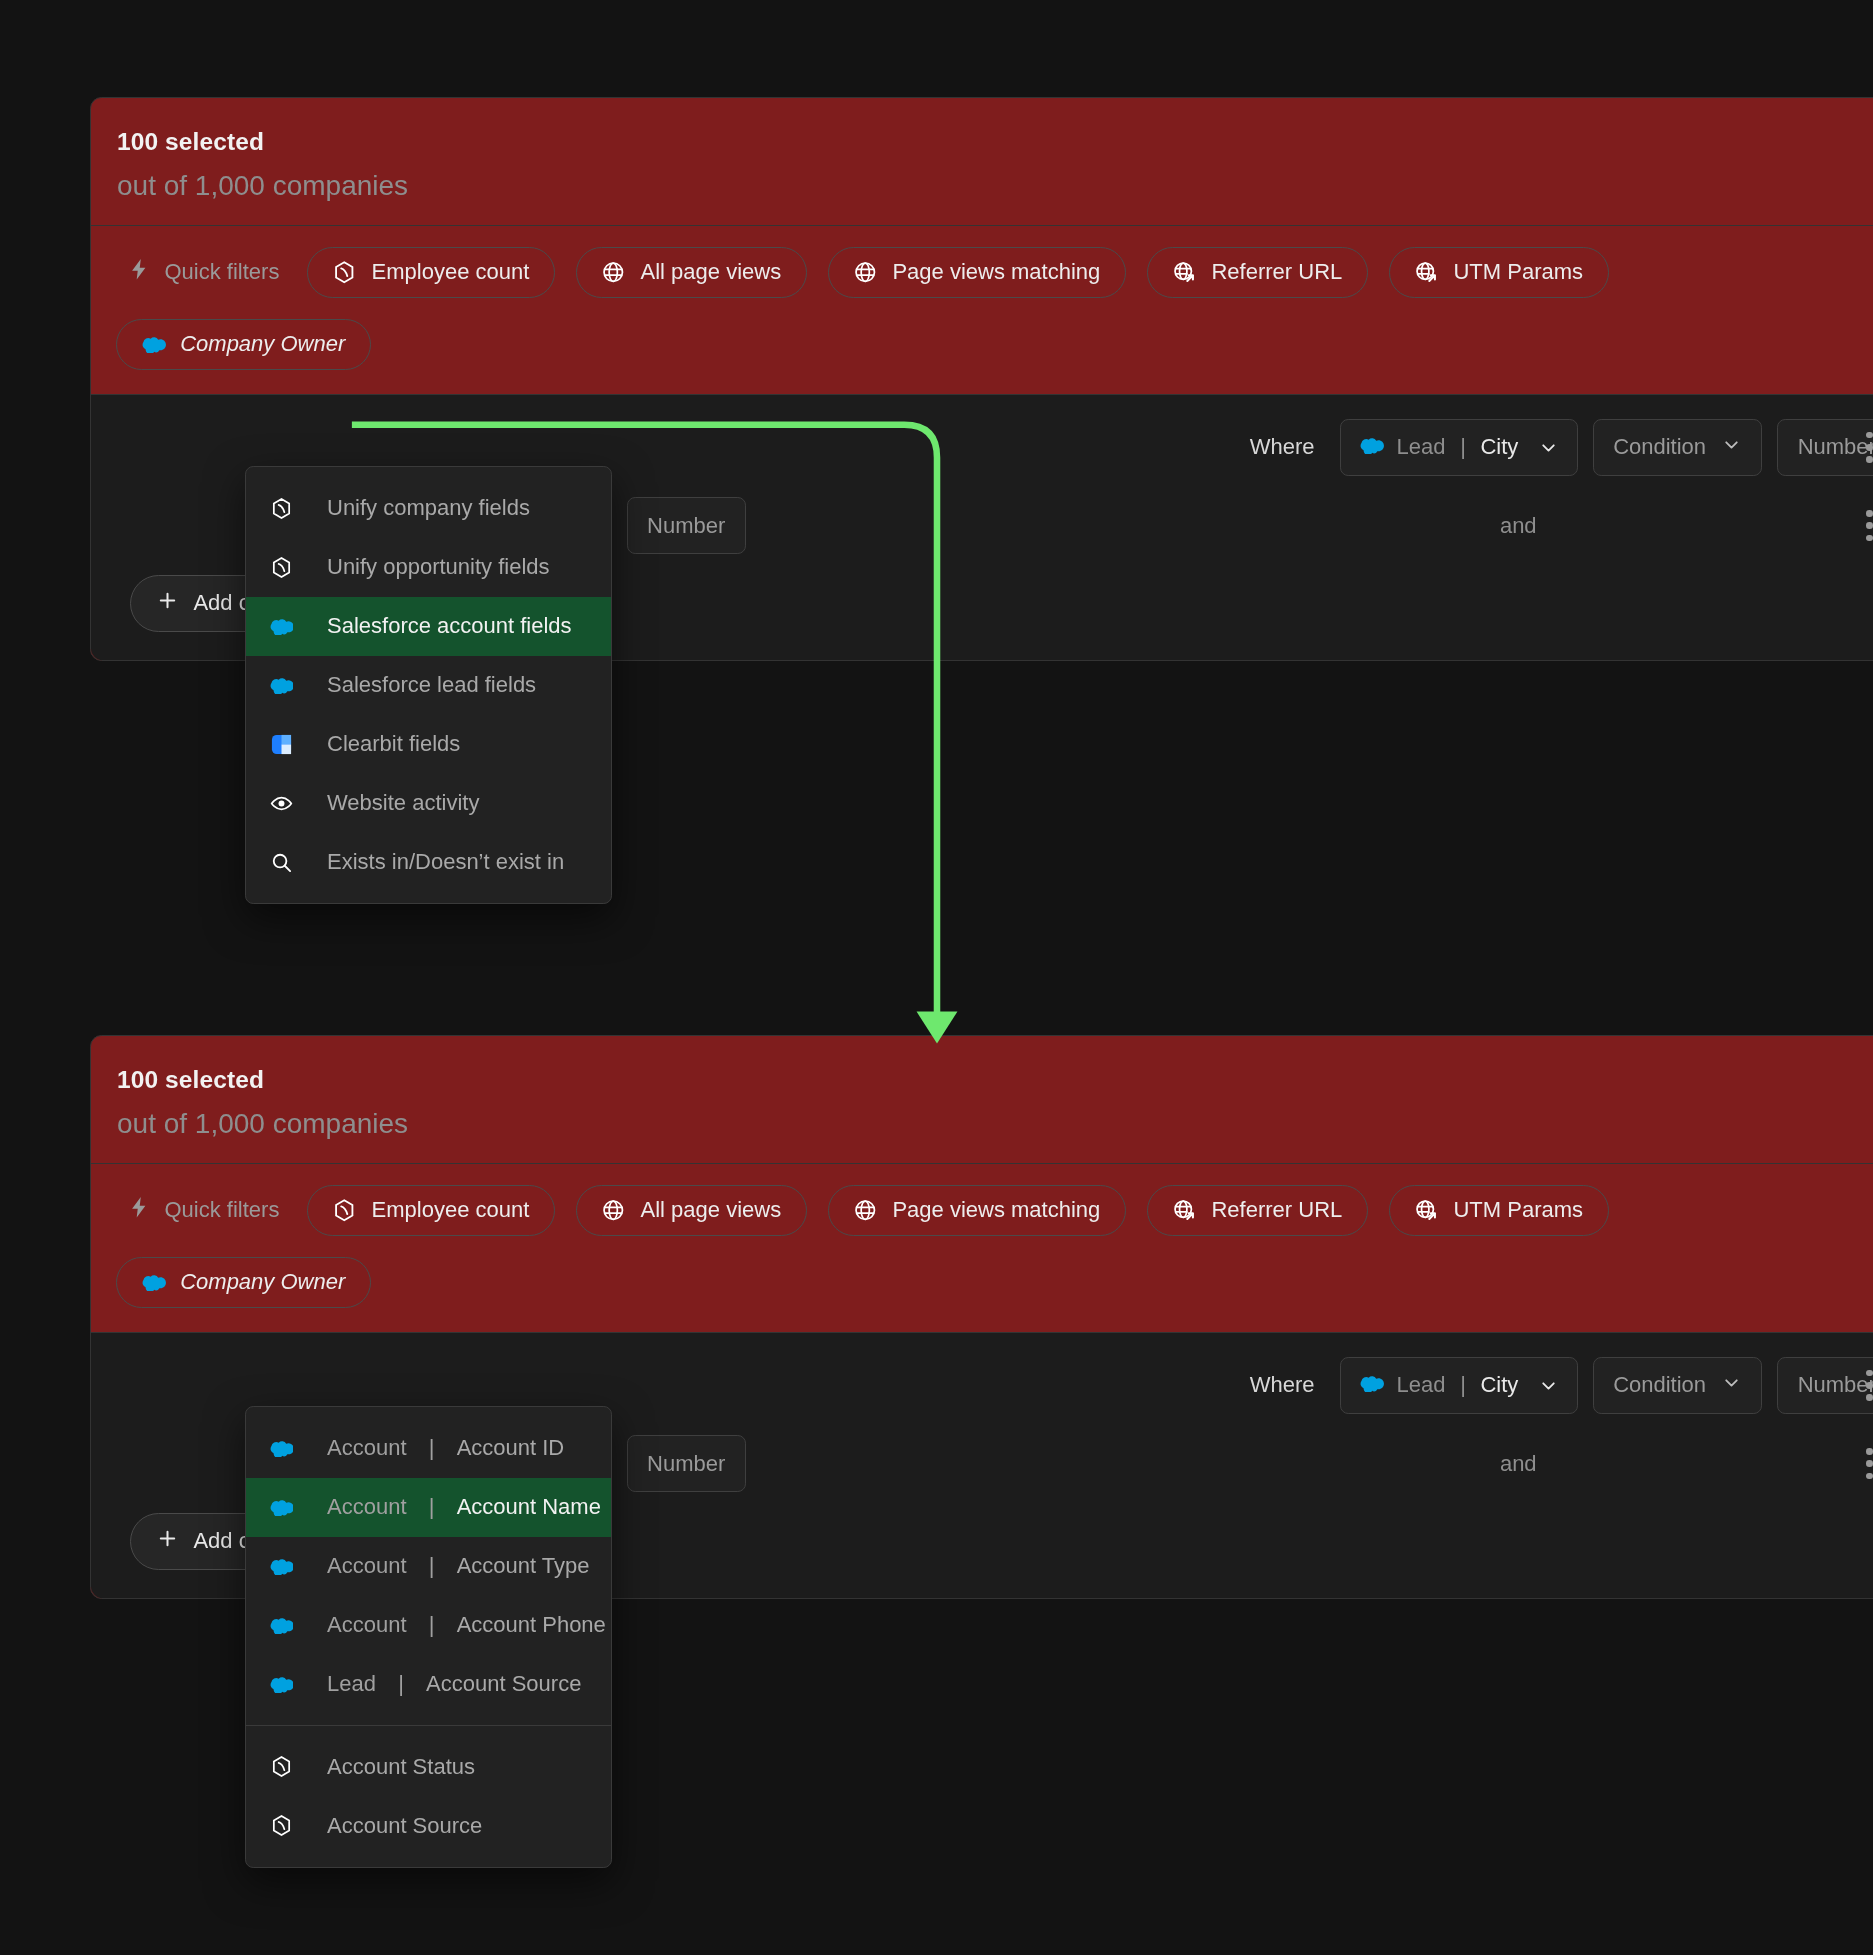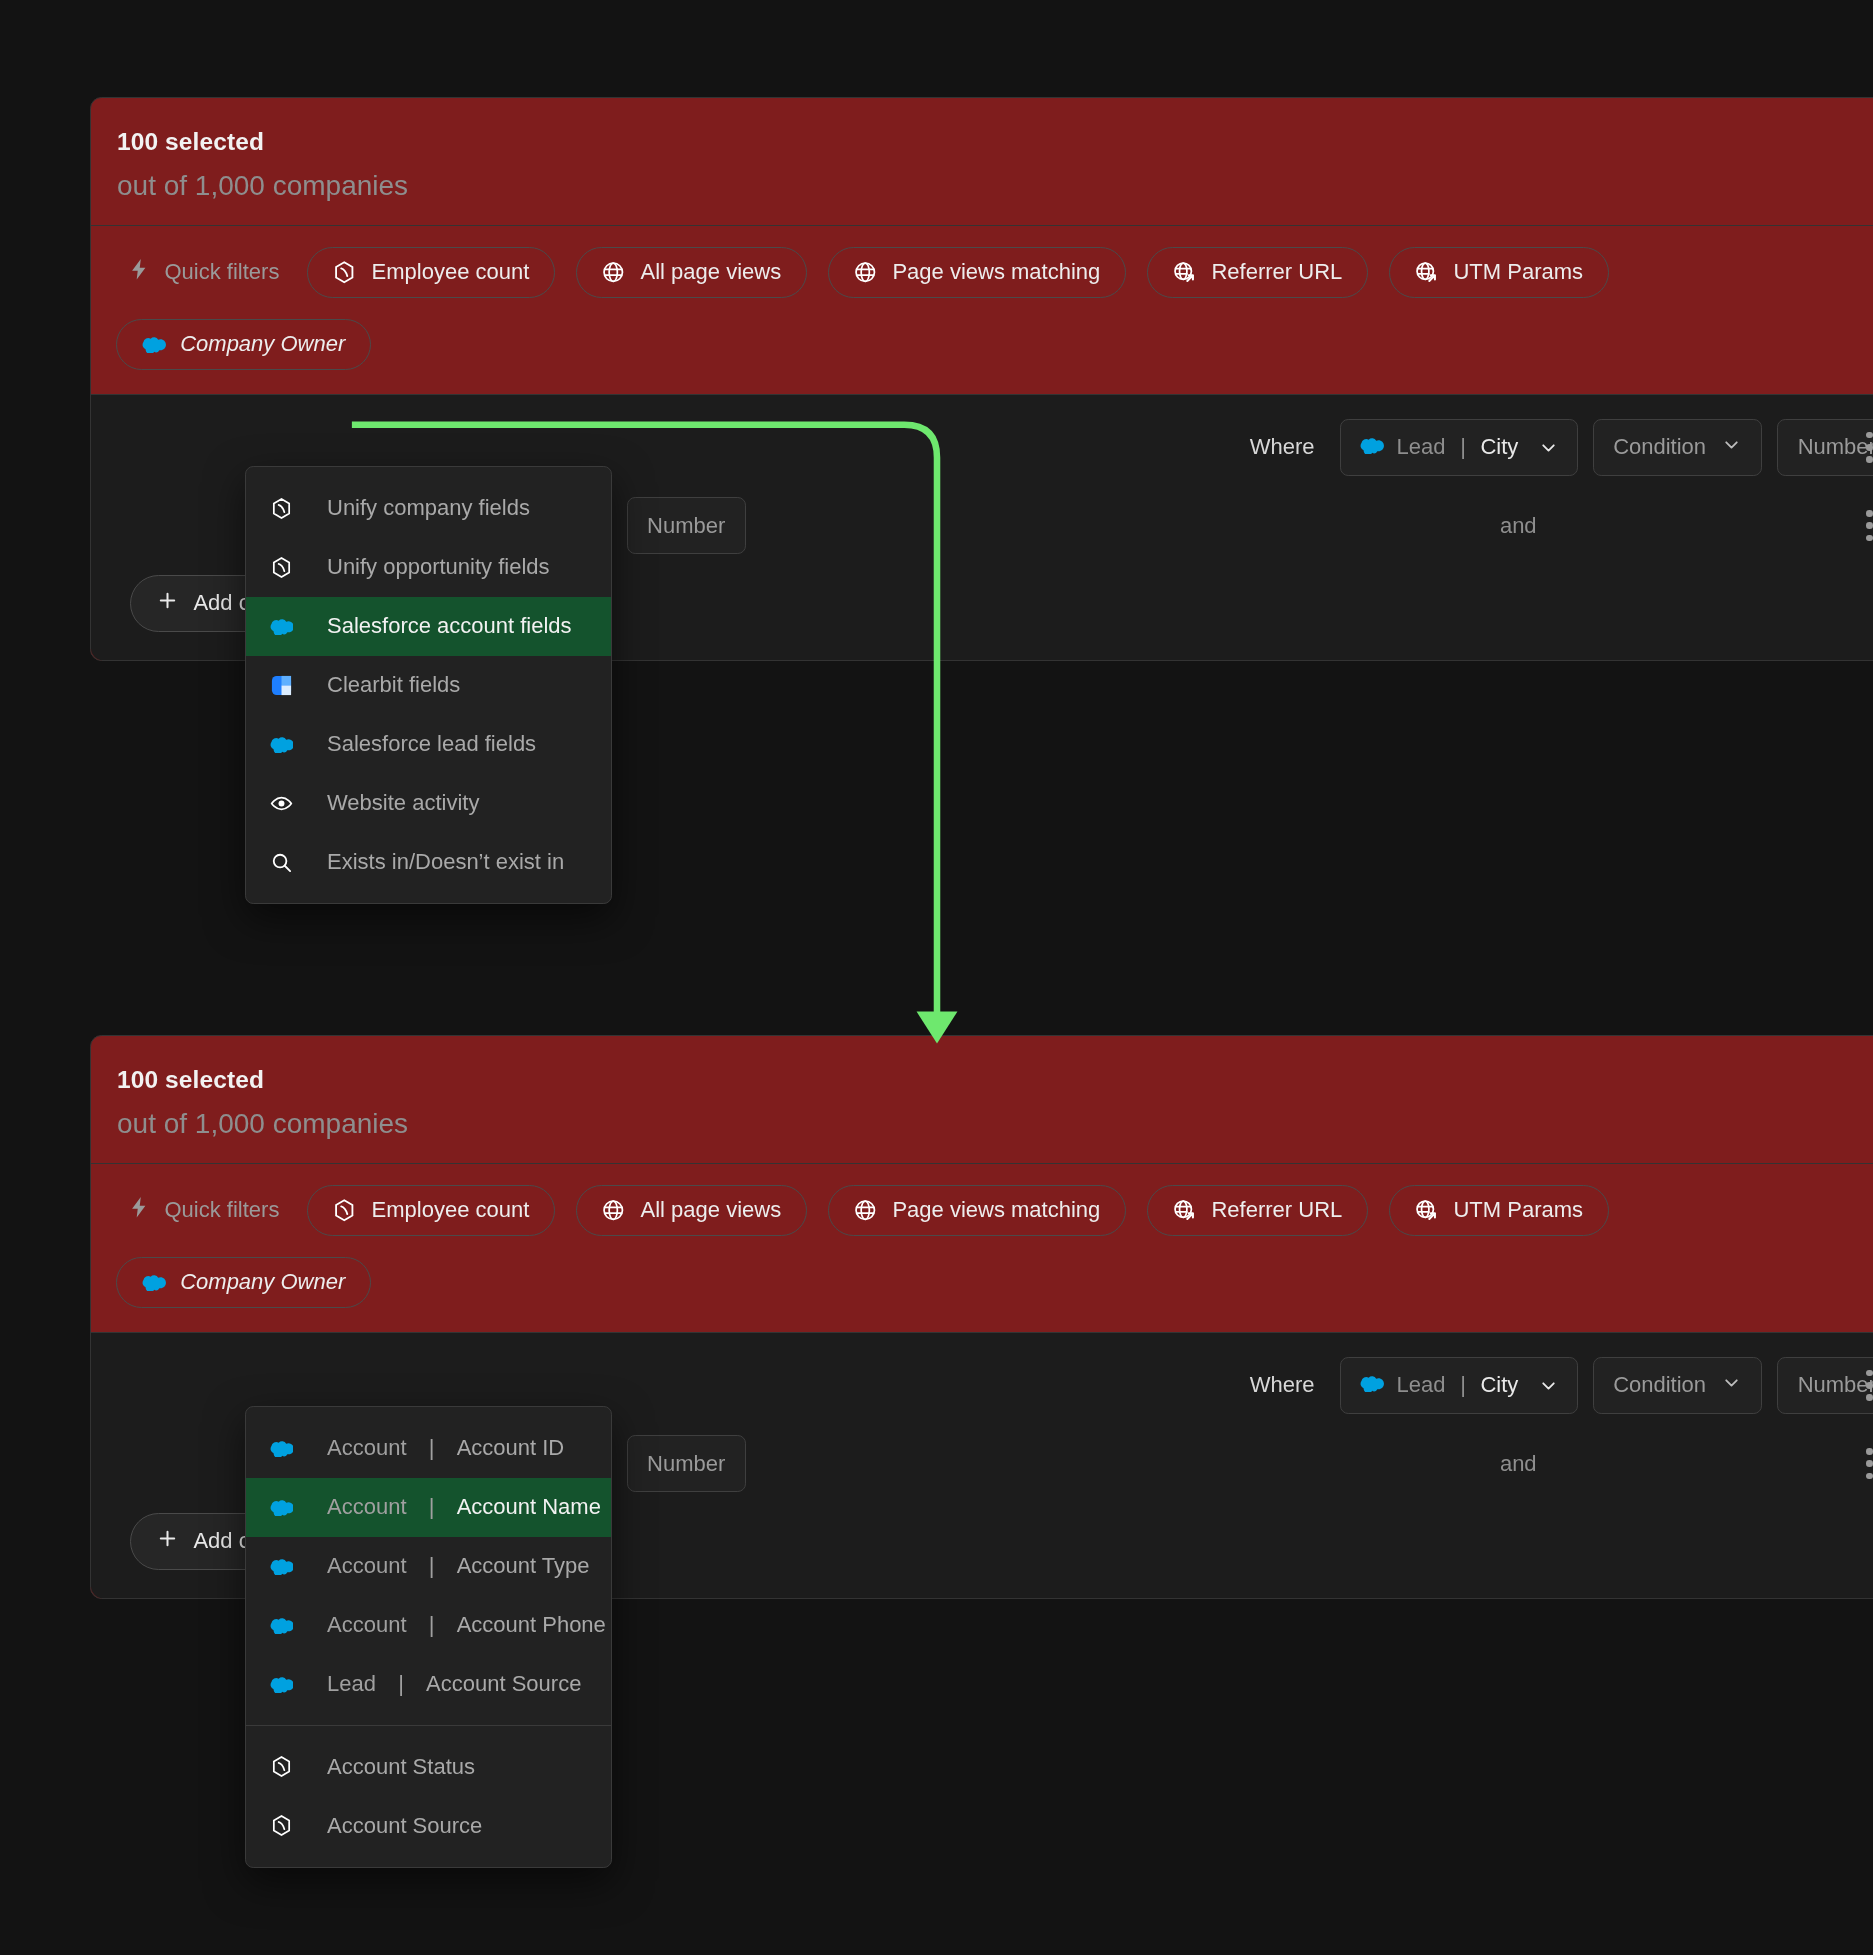--- a/index.html
+++ b/index.html
@@ -303,36 +303,36 @@
     <div class="menu-item selected">
       <span class="mi-ico">
         <svg width="24.5" height="18" viewBox="0 0 32 22">
             <path d="M12.6 4.1a6.2 6.2 0 0 1 9.9 1.3 7.3 7.3 0 0 1 2.9-.6c4 0 7.2 3.2 7.2 7.2s-3.2 7.2-7.2 7.2c-.5 0-1-.05-1.4-.15a5.3 5.3 0 0 1-6.9 2.2 6 6 0 0 1-11.1-2.6c0-.3 0-.6.05-.9A6.1 6.1 0 0 1 3.2 8.5 6.1 6.1 0 0 1 12.6 4.1z" fill="#00A1E0"></path>
           </svg>
       </span>
       <span class="strong">Salesforce account fields</span>
     </div>
     <div class="menu-item">
       <span class="mi-ico">
+        <svg width="24.5" height="18" viewBox="0 0 32 22">
+            <path d="M12.6 4.1a6.2 6.2 0 0 1 9.9 1.3 7.3 7.3 0 0 1 2.9-.6c4 0 7.2 3.2 7.2 7.2s-3.2 7.2-7.2 7.2c-.5 0-1-.05-1.4-.15a5.3 5.3 0 0 1-6.9 2.2 6 6 0 0 1-11.1-2.6c0-.3 0-.6.05-.9A6.1 6.1 0 0 1 3.2 8.5 6.1 6.1 0 0 1 12.6 4.1z" fill="#00A1E0"></path>
+          </svg>
+      </span>
+      <span>Salesforce lead fields</span>
+    </div>
+    <div class="menu-item">
+      <span class="mi-ico">
         <svg width="23" height="23" viewBox="0 0 24 24">
             <rect x="2" y="2" width="20" height="20" rx="5" fill="#1E7FFF"></rect>
             <rect x="12" y="2" width="10" height="10" rx="0" fill="#5FB0FF"></rect>
             <rect x="12" y="12" width="10" height="10" fill="#DCEDFF"></rect>
             <rect x="17" y="2" width="5" height="5" fill="#1E7FFF" opacity="0"></rect>
           </svg>
       </span>
       <span>Clearbit fields</span>
-    </div>
-    <div class="menu-item">
-      <span class="mi-ico">
-        <svg width="24.5" height="18" viewBox="0 0 32 22">
-            <path d="M12.6 4.1a6.2 6.2 0 0 1 9.9 1.3 7.3 7.3 0 0 1 2.9-.6c4 0 7.2 3.2 7.2 7.2s-3.2 7.2-7.2 7.2c-.5 0-1-.05-1.4-.15a5.3 5.3 0 0 1-6.9 2.2 6 6 0 0 1-11.1-2.6c0-.3 0-.6.05-.9A6.1 6.1 0 0 1 3.2 8.5 6.1 6.1 0 0 1 12.6 4.1z" fill="#00A1E0"></path>
-          </svg>
-      </span>
-      <span>Salesforce lead fields</span>
     </div>
     <div class="menu-item">
       <span class="mi-ico">
         <svg width="23" height="23" viewBox="0 0 24 24">
             <path d="M1.8 12S5.6 5.8 12 5.8 22.2 12 22.2 12 18.4 18.2 12 18.2 1.8 12 1.8 12z" fill="none" stroke="#ffffff" stroke-width="1.8"></path>
             <circle cx="12" cy="12" r="3.1" fill="#ffffff"></circle>
           </svg>
       </span>
       <span>Website activity</span>
     </div>

